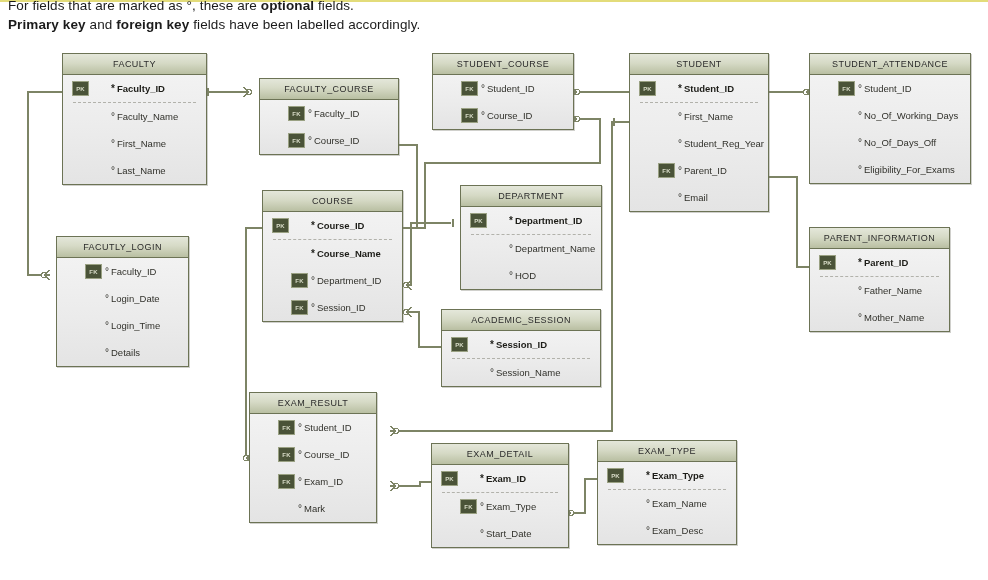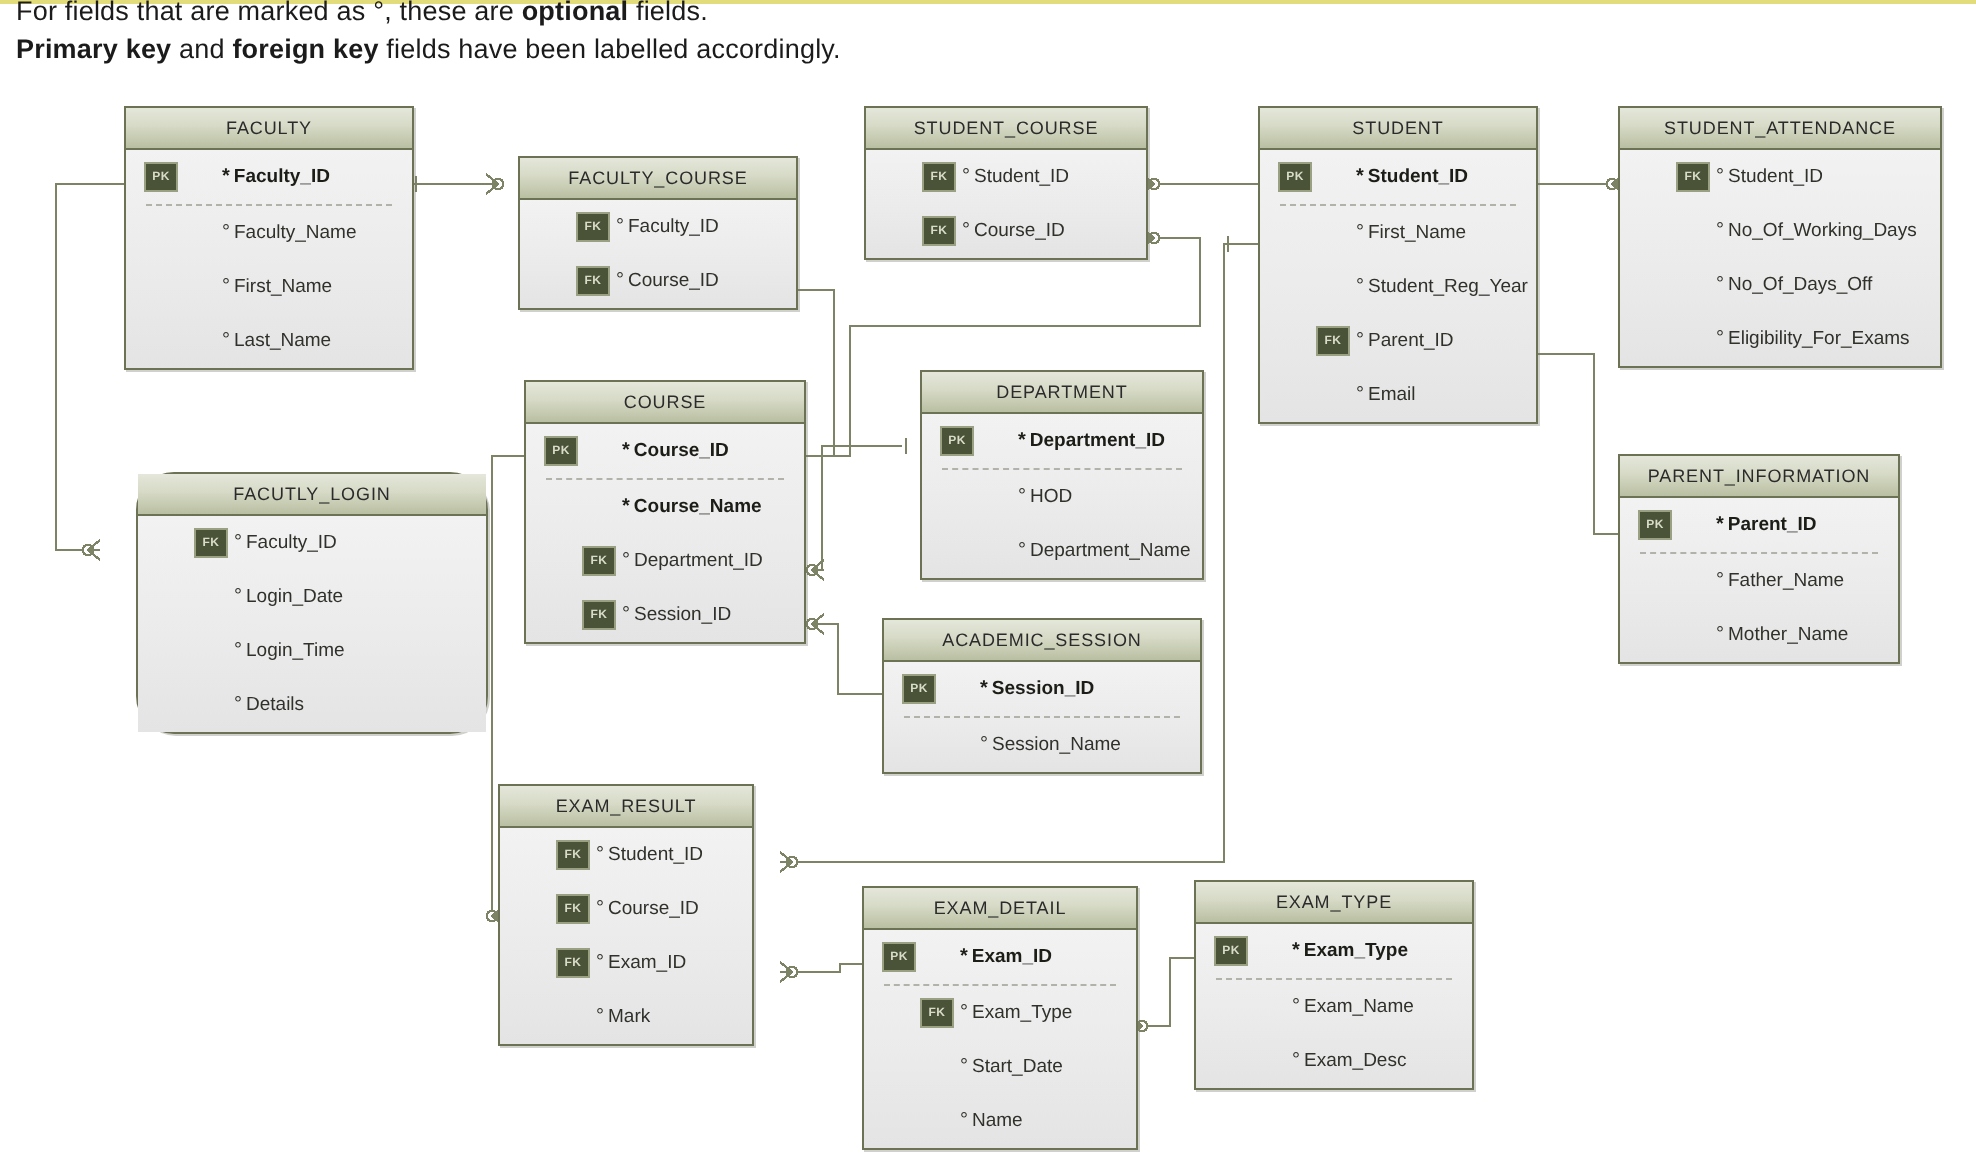--- a/index.html
+++ b/index.html
@@ -231,21 +231,21 @@
         <div class="field">
           <span class="keybox fk-indent">FK</span>
           <span class="fname"><span class="mark">°</span><span>Faculty_ID</span></span>
         </div>
         <div class="field">
           <span class="keybox fk-indent">FK</span>
           <span class="fname"><span class="mark">°</span><span>Course_ID</span></span>
         </div>
       </div>
     </div>
-    <div class="entity" style="left: 68px; top: 236px; width: 176px; border-radius: 19px;">
+    <div class="entity" style="left: 56px; top: 236px; width: 133px;">
       <div class="hdr">FACUTLY_LOGIN</div>
       <div class="body">
         <div class="field">
           <span class="keybox fk-indent">FK</span>
           <span class="fname"><span class="mark">°</span><span>Faculty_ID</span></span>
         </div>
         <div class="field no-key">
           <span class="fname"><span class="mark">°</span><span>Login_Date</span></span>
         </div>
         <div class="field no-key">
@@ -349,24 +349,24 @@
     </div>
     <div class="entity" style="left: 460px; top: 185px; width: 142px;">
       <div class="hdr">DEPARTMENT</div>
       <div class="body">
         <div class="field bold">
           <span class="keybox">PK</span>
           <span class="fname"><span class="mark">*</span><span>Department_ID</span></span>
         </div>
         <div class="divider"></div>
         <div class="field no-key">
+          <span class="fname"><span class="mark">°</span><span>Department_Name</span></span>
+        </div>
+        <div class="field no-key">
           <span class="fname"><span class="mark">°</span><span>HOD</span></span>
-        </div>
-        <div class="field no-key">
-          <span class="fname"><span class="mark">°</span><span>Department_Name</span></span>
         </div>
       </div>
     </div>
     <div class="entity" style="left: 441px; top: 309px; width: 160px;">
       <div class="hdr">ACADEMIC_SESSION</div>
       <div class="body">
         <div class="field bold">
           <span class="keybox">PK</span>
           <span class="fname"><span class="mark">*</span><span>Session_ID</span></span>
         </div>
@@ -404,23 +404,20 @@
           <span class="fname"><span class="mark">*</span><span>Exam_ID</span></span>
         </div>
         <div class="divider"></div>
         <div class="field">
           <span class="keybox fk-indent">FK</span>
           <span class="fname"><span class="mark">°</span><span>Exam_Type</span></span>
         </div>
         <div class="field no-key">
           <span class="fname"><span class="mark">°</span><span>Start_Date</span></span>
         </div>
-        <div class="field no-key">
-          <span class="fname"><span class="mark">°</span><span>Name</span></span>
-        </div>
       </div>
     </div>
     <div class="entity" style="left: 597px; top: 440px; width: 140px;">
       <div class="hdr">EXAM_TYPE</div>
       <div class="body">
         <div class="field bold">
           <span class="keybox">PK</span>
           <span class="fname"><span class="mark">*</span><span>Exam_Type</span></span>
         </div>
         <div class="divider"></div>

